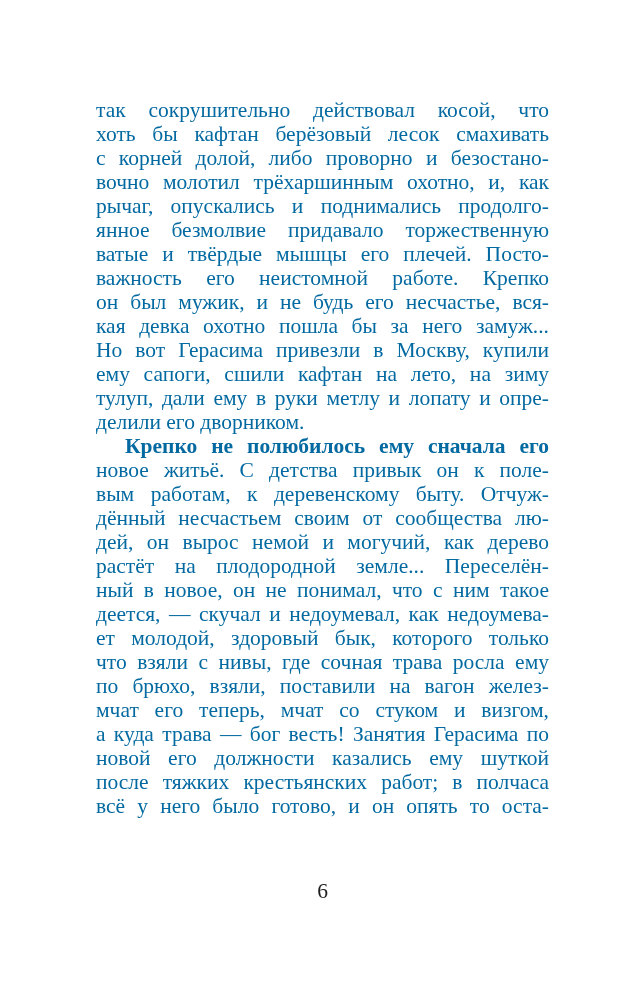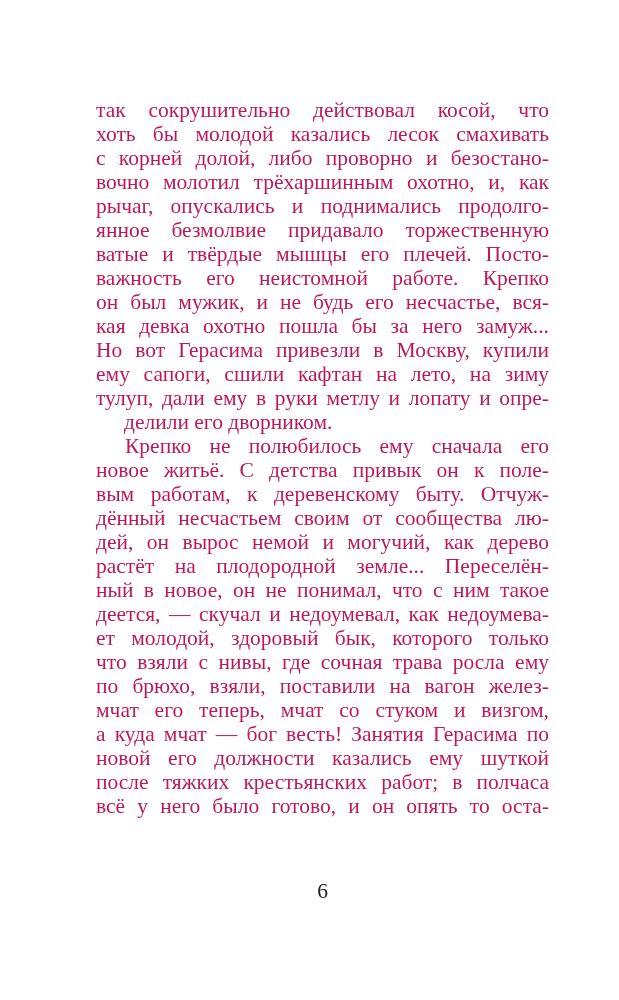--- a/index.html
+++ b/index.html
@@ -23,50 +23,50 @@
     width: 453px;
   }
   .line {
     font-size: 21.5px;
     line-height: 24px;
     height: 24px;
     text-align: justify;
     text-align-last: justify;
     -moz-text-align-last: justify;
     white-space: nowrap;
-    color: #be185d;
+    color: #0369a1;
   }
   .line.end {
     text-align: right;
     text-align-last: left;
-    margin-left: 28px;
     -moz-text-align-last: left;
   }
   .line.indent {
     text-indent: 29px;
+    font-weight: bold;
   }
   .page-number {
     position: absolute;
     left: 96px;
     top: 879px;
     width: 453px;
     text-align: center;
     font-size: 21.5px;
     line-height: 24px;
     color: #1f1f1f;
   }
 </style>
 </head>
 <body>
 
 <div class="book-page">
   <div class="page-text">
 
   <div class="line">так сокрушительно действовал косой, что</div>
-      <div class="line">хоть бы молодой казались лесок смахивать</div>
+      <div class="line">хоть бы кафтан берёзовый лесок смахивать</div>
       <div class="line">с корней долой, либо проворно и безостано-</div>
       <div class="line">вочно молотил трёхаршинным охотно, и, как</div>
       <div class="line">рычаг, опускались и поднимались продолго-</div>
       <div class="line">янное безмолвие придавало торжественную</div>
       <div class="line">ватые и твёрдые мышцы его плечей. Посто-</div>
       <div class="line">важность его неистомной работе. Крепко</div>
       <div class="line">он был мужик, и не будь его несчастье, вся-</div>
       <div class="line">кая девка охотно пошла бы за него замуж...</div>
       <div class="line">Но вот Герасима привезли в Москву, купили</div>
       <div class="line">ему сапоги, сшили кафтан на лето, на зиму</div>
@@ -77,19 +77,19 @@
       <div class="line">вым работам, к деревенскому быту. Отчуж-</div>
       <div class="line">дённый несчастьем своим от сообщества лю-</div>
       <div class="line">дей, он вырос немой и могучий, как дерево</div>
       <div class="line">растёт на плодородной земле... Переселён-</div>
       <div class="line">ный в новое, он не понимал, что с ним такое</div>
       <div class="line">деется, — скучал и недоумевал, как недоумева-</div>
       <div class="line">ет молодой, здоровый бык, которого только</div>
       <div class="line">что взяли с нивы, где сочная трава росла ему</div>
       <div class="line">по брюхо, взяли, поставили на вагон желез-</div>
       <div class="line">мчат его теперь, мчат со стуком и визгом,</div>
-      <div class="line">а куда мчат — бог весть! Занятия Герасима по</div>
+      <div class="line">а куда трава — бог весть! Занятия Герасима по</div>
       <div class="line">новой его должности казались ему шуткой</div>
       <div class="line">после тяжких крестьянских работ; в полчаса</div>
       <div class="line">всё у него было готово, и он опять то оста-</div>
     </div>
   <div class="page-number">6</div>
 </div>
 
 </body></html>

